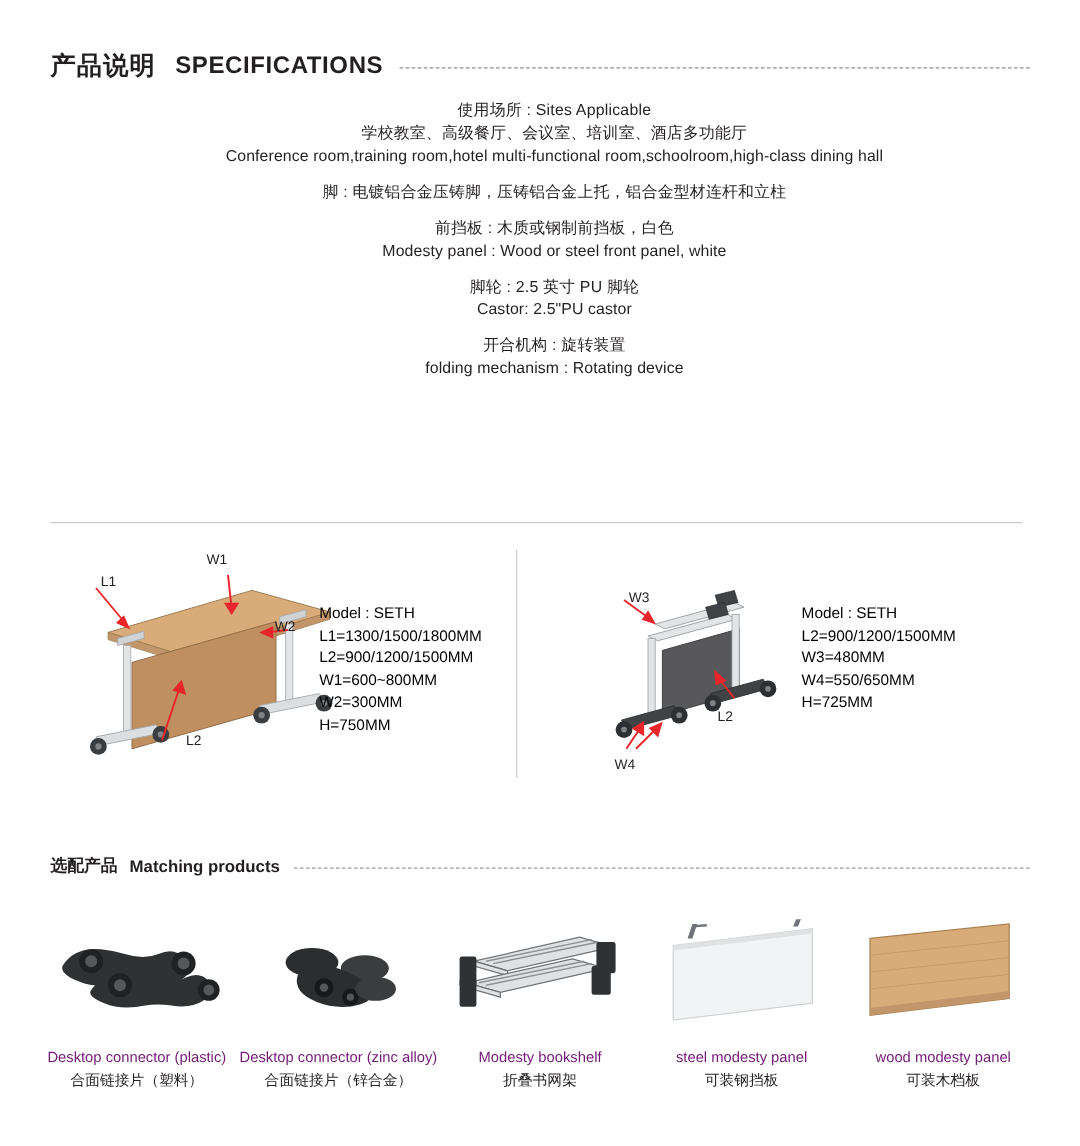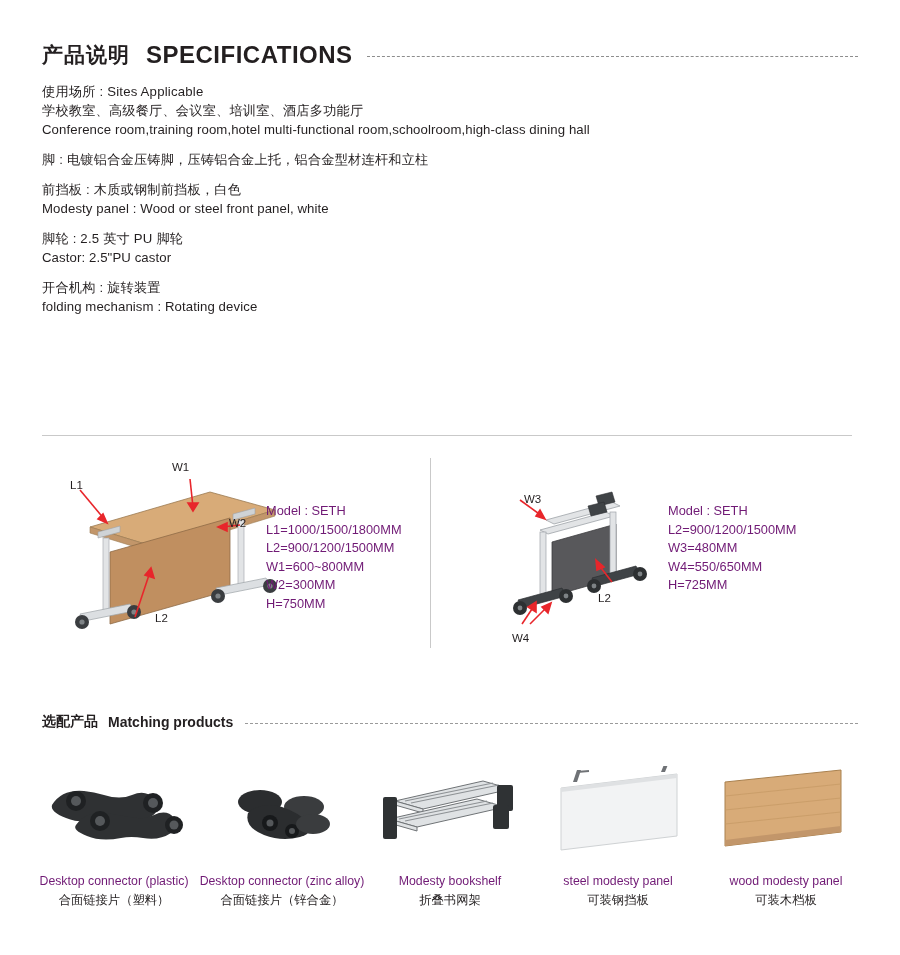--- a/index.html
+++ b/index.html
@@ -32,21 +32,21 @@
     align-items: center;
   }
   .spec-header .title-cn {
     font-size: 21px;
     font-weight: bold;
     letter-spacing: 1px;
     color: #231f20;
     white-space: nowrap;
   }
   .spec-header .title-en {
-    font-size: 24px;
+    font-size: 20px;
     font-weight: bold;
     letter-spacing: 0.5px;
     color: #231f20;
     white-space: nowrap;
     margin-left: 16px;
   }
   .spec-header .rule {
     flex: 1;
     height: 1px;
     border-top: 1px dashed #8d8d8d;
@@ -62,20 +62,21 @@
     width: 840px;
     font-size: 13.2px;
     line-height: 19px;
     color: #231f20;
   }
   .spec-block {
     margin-bottom: 11px;
   }
   .spec-block div {
     white-space: nowrap;
+    text-align: center;
   }
   .spec-block .cn {
     letter-spacing: 0.2px;
   }
   .spec-block .en {
     letter-spacing: 0.1px;
   }
 
   
   .divider {
@@ -100,21 +101,21 @@
     top: 6px;
     width: 1px;
     height: 190px;
     background: #c9c9c9;
   }
 
   .specs-list {
     position: absolute;
     font-size: 12.8px;
     line-height: 18.5px;
-    color: #701a75;
+    color: #000000;
     white-space: nowrap;
   }
   .specs-list-left { left: 266px; top: 50px; }
   .specs-list-right { left: 668px; top: 50px; }
 
   .callout {
     position: absolute;
     font-size: 11.5px;
     color: #231f20;
   }
@@ -261,28 +262,28 @@
         <line x1="30" y1="28" x2="55" y2="58"></line>
         <polygon points="57,61 48,57 53,52"></polygon>
         <line x1="140" y1="17" x2="143" y2="45"></line>
         <polygon points="143,49 138,41 148,41"></polygon>
         <line x1="190" y1="63" x2="172" y2="65"></line>
         <polygon points="168,65 177,61 177,69"></polygon>
         <line x1="85" y1="155" x2="100" y2="110"></line>
         <polygon points="101,106 104,116 95,113"></polygon>
       </g>
     </svg>
-    <div class="callout" style="left:70px;top:27px;">L1</div>
+    <div class="callout" style="left:84px;top:27px;">L1</div>
     <div class="callout" style="left:172px;top:9px;">W1</div>
     <div class="callout" style="left:229px;top:65px;">W2</div>
     <div class="callout" style="left:155px;top:160px;">L2</div>
 
     <div class="specs-list specs-list-left">
       <div>Model : SETH</div>
-      <div>L1=1000/1500/1800MM</div>
+      <div>L1=1300/1500/1800MM</div>
       <div>L2=900/1200/1500MM</div>
       <div>W1=600~800MM</div>
       <div>W2=300MM</div>
       <div>H=750MM</div>
     </div>
 
     <svg width="180" height="190" viewBox="0 0 180 190" style="position:absolute;left:500px;top:20px;">
 
       <polygon points="46,48 112,30 120,34 54,52" fill="#e2e4e6" stroke="#9ea3a8" stroke-width="0.8"></polygon>
       <polygon points="40,58 106,40 114,44 48,62" fill="#e2e4e6" stroke="#9ea3a8" stroke-width="0.8"></polygon>

